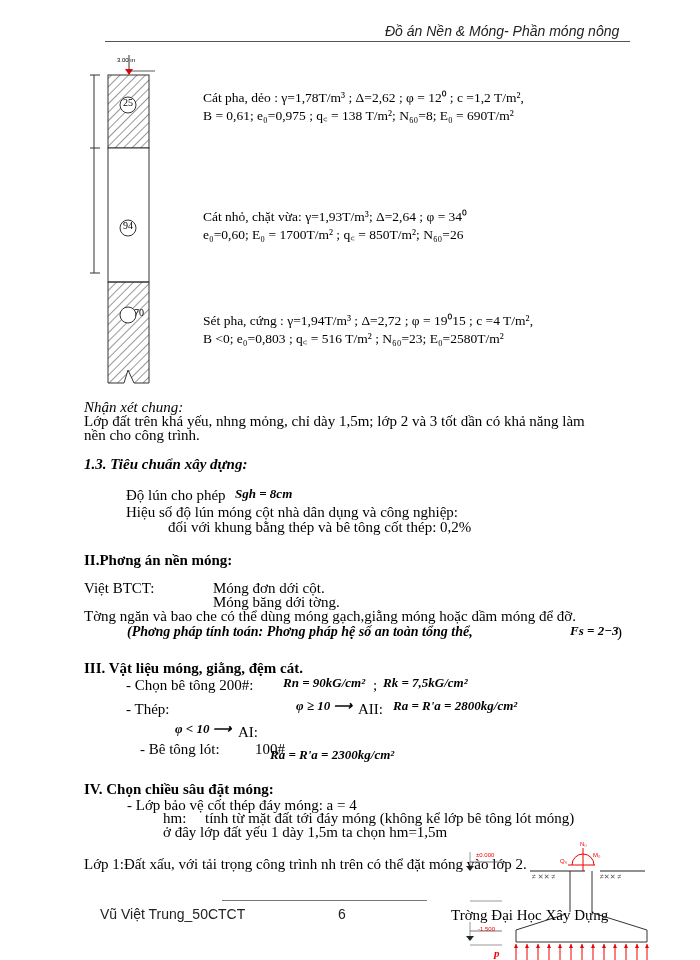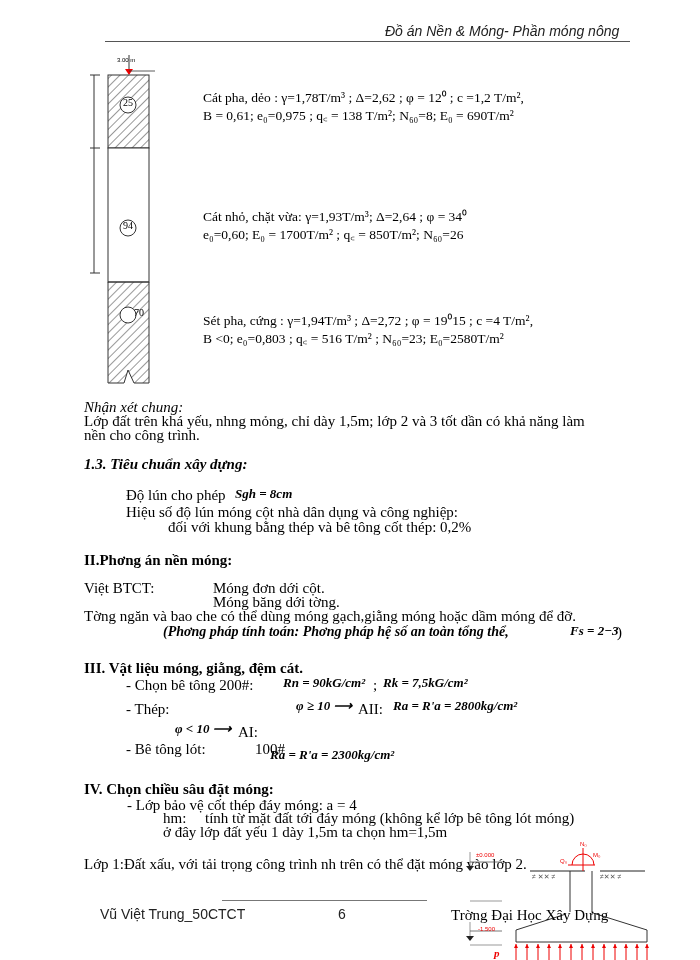--- a/index.html
+++ b/index.html
@@ -69,37 +69,37 @@
 <div class="abs t15" style="left:126px; top:487px;">Độ lún cho phép</div>
 <div class="abs m" style="left:235px; top:486px;">Sgh = 8cm</div>
 <div class="abs t15" style="left:126px; top:504px;">Hiệu số độ lún móng cột nhà dân dụng và công nghiệp:</div>
 <div class="abs t15" style="left:168px; top:519px;">đối với khung bằng thép và bê tông cốt thép: 0,2%</div>
 
 <div class="abs b" style="left:84px; top:552px; font-size:15px;">II.Phơng   án nền móng:</div>
 <div class="abs t15" style="left:84px; top:580px;">Việt BTCT:</div>
 <div class="abs t15" style="left:213px; top:580px;">Móng đơn dới   cột.</div>
 <div class="abs t15" style="left:213px; top:594px;">Móng băng dới   tờng.</div>
 <div class="abs t15" style="left:84px; top:608px;">Tờng   ngăn và bao che có thể dùng móng gạch,giằng móng hoặc dầm móng để đỡ.</div>
-<div class="abs bi" style="left:127px; top:624px; font-size:14px;margin-left:36px;">(Phơng   pháp tính toán: Phơng   pháp hệ số an toàn tổng thể,</div>
+<div class="abs bi" style="left:127px; top:624px; font-size:14px;">(Phơng   pháp tính toán: Phơng   pháp hệ số an toàn tổng thể,</div>
 <div class="abs m" style="left:570px; top:623px;">Fs = 2−3</div>
 <div class="abs t15" style="left:617px; top:624px;">)</div>
 
 <div class="abs b" style="left:84px; top:660px; font-size:15px;">III. Vật liệu móng, giằng, đệm cát.</div>
 <div class="abs t15" style="left:126px; top:677px;">- Chọn bê tông 200#:</div>
 <div class="abs m" style="left:283px; top:675px;">Rn = 90kG/cm²</div>
 <div class="abs t15" style="left:373px; top:677px;">;</div>
 <div class="abs m" style="left:383px; top:675px;">Rk = 7,5kG/cm²</div>
 <div class="abs t15" style="left:126px; top:701px;">- Thép:</div>
 <div class="abs m" style="left:296px; top:698px;">φ ≥ 10 ⟶</div>
 <div class="abs t15" style="left:358px; top:701px;">AII:</div>
 <div class="abs m" style="left:393px; top:698px;">Ra = R'a = 2800kg/cm²</div>
 <div class="abs m" style="left:175px; top:721px;">φ &lt; 10 ⟶</div>
 <div class="abs t15" style="left:238px; top:724px;">AI:</div>
 <div class="abs m" style="left:270px; top:721px;margin-top:26px;">Ra = R'a = 2300kg/cm²</div>
-<div class="abs t15" style="left:126px; top:741px;">- Bê tông lót:</div>
+<div class="abs t15" style="left:140px; top:741px;">- Bê tông lót:</div>
 <div class="abs t15" style="left:255px; top:741px;">100#</div>
 <div class="abs t15" style="left:127px; top:797px;">- Lớp bảo vệ cốt thép đáy móng: a = 4</div>
 
 <div class="abs b" style="left:84px; top:781px; font-size:15px;">IV. Chọn chiều sâu đặt móng:</div>
 <div class="abs t15" style="left:84px; top:840px;margin-top:16px;">Lớp 1:Đất xấu, với tải trọng công trình nh   trên có thể đặt móng vào lớp 2.</div>
 <div class="abs t15" style="left:163px; top:810px;">hm:</div>
 <div class="abs t15" style="left:205px; top:810px;">tính từ mặt đất tới đáy móng (không kể lớp bê tông lót móng)</div>
 <div class="abs t15" style="left:163px; top:824px;">ở đây lớp đất yếu 1 dày 1,5m ta chọn hm=1,5m</div>
 
 <svg class="abs" style="left:450px; top:840px;" width="250" height="120">

